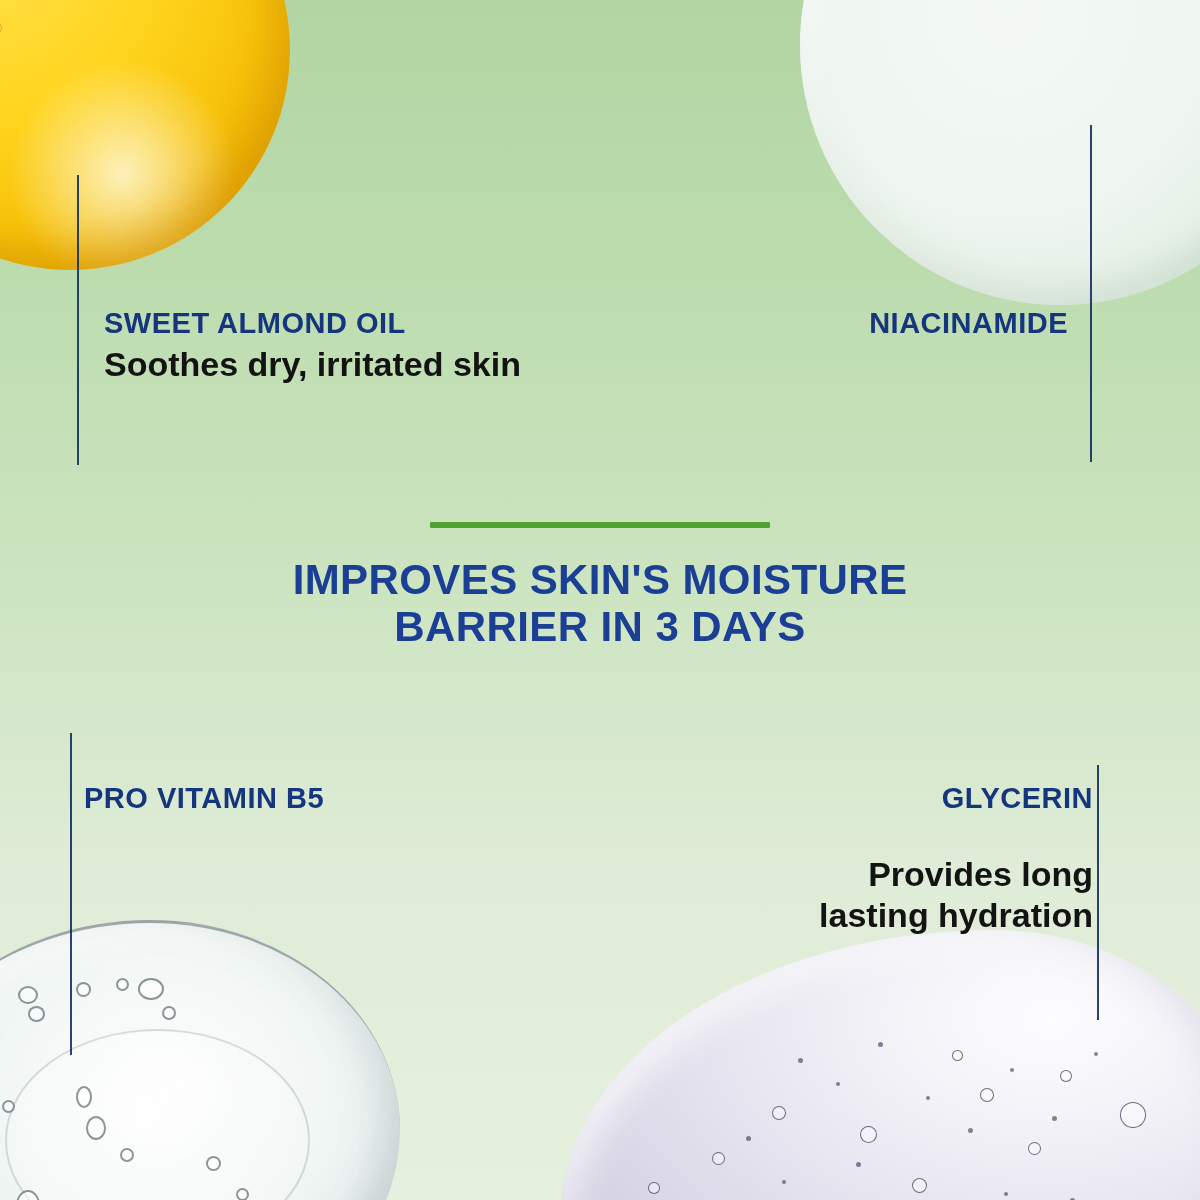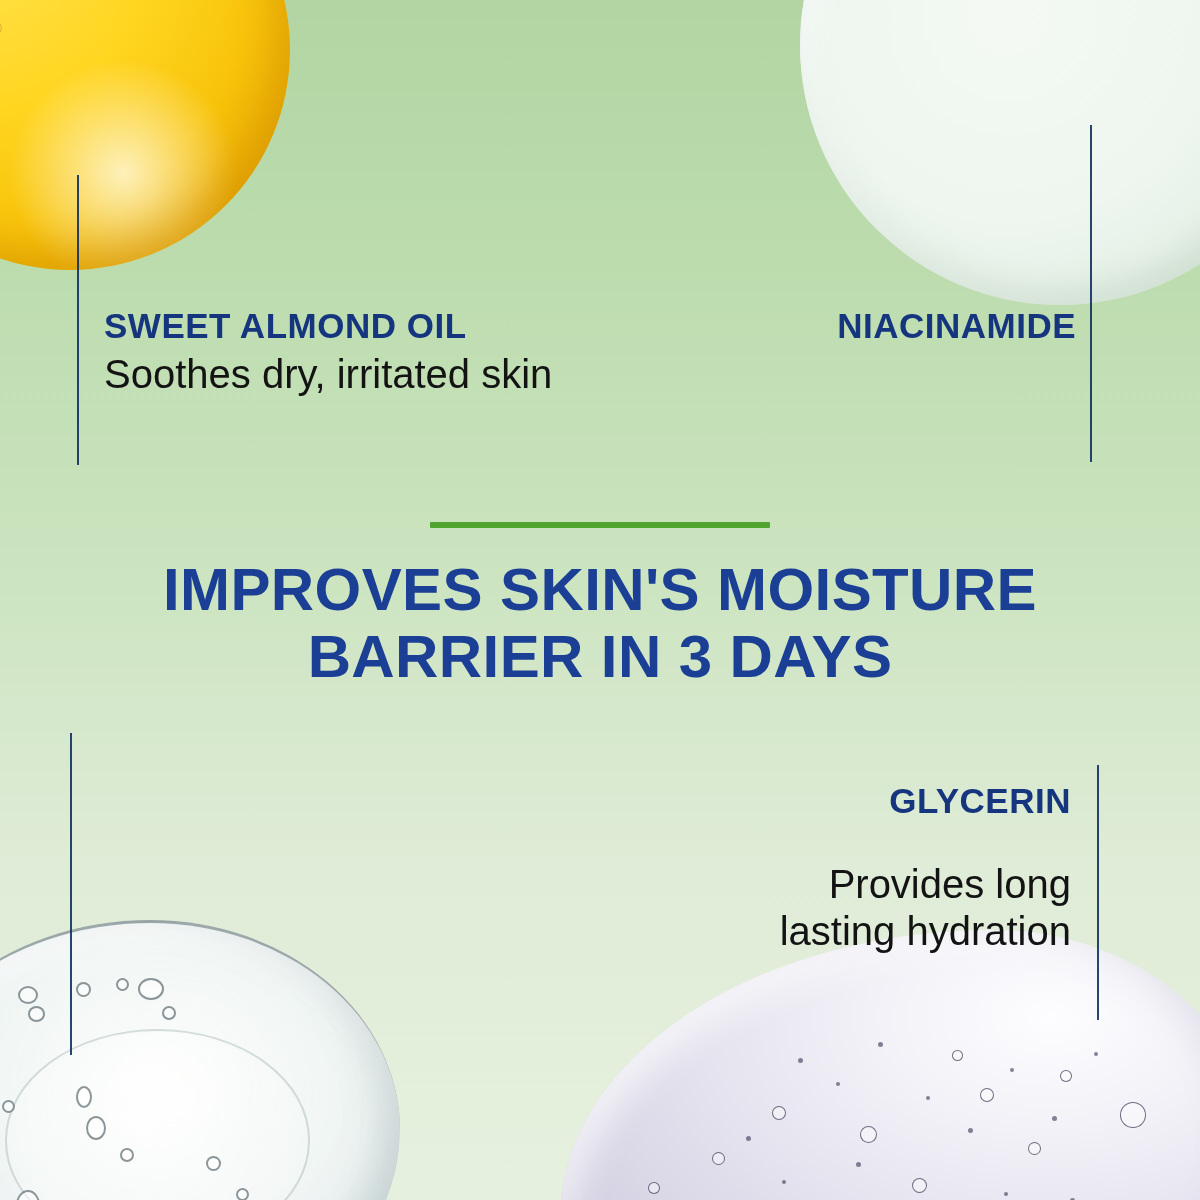--- a/index.html
+++ b/index.html
@@ -132,58 +132,58 @@
     width: 2px;
     background: #12305f;
     opacity: 0.9;
   }
 
   
   .callout { position: absolute; }
   .callout .ing-title {
     color: #16357f;
     font-weight: 700;
-    font-size: 35px;
+    font-size: 29px;
     letter-spacing: 0.5px;
     line-height: 1.05;
     margin: 0 0 6px 0;
     white-space: nowrap;
   }
   .callout .ing-desc {
     color: #131313;
-    font-size: 40px;
+    font-size: 34px;
     line-height: 1.18;
     margin: 0;
-    font-weight: 400;
+    font-weight: 700;
   }
   .callout.right { text-align: right; }
 
   #callout-sweet-almond-oil { left: 104px; top: 308px; }
-  #callout-niacinamide      { right: 124px; top: 308px; }
+  #callout-niacinamide      { right: 132px; top: 308px; }
   #callout-pro-vitamin-b5   { left: 84px;  top: 783px; }
-  #callout-glycerin         { right: 129px; top: 783px; text-align: right; }
+  #callout-glycerin         { right: 107px; top: 783px; text-align: right; }
 
   
   .headline-block {
     position: absolute;
     left: 0; right: 0;
     top: 522px;
     text-align: center;
   }
   .accent-bar {
     width: 340px;
     height: 6px;
     background: #4fa32e;
     margin: 0 auto 28px auto;
     border-radius: 1px;
   }
   .headline {
     color: #1a3f94;
     font-weight: 700;
-    font-size: 60px;
+    font-size: 42px;
     line-height: 1.12;
     letter-spacing: 0.4px;
     margin: 0;
     padding: 0 90px;
   }
 </style>
 </head>
 <body>
 
 <div class="canvas">
@@ -268,20 +268,21 @@
 
   <div class="headline-block">
     <div class="accent-bar"></div>
     <h1 class="headline">
       <span>IMPROVES SKIN'S MOISTURE</span><br>
       <span>BARRIER IN 3 DAYS</span>
     </h1>
   </div>
 
   <div class="callout" id="callout-pro-vitamin-b5">
+    <p class="ing-title">PRO VITAMIN B5</p>
   </div>
 
   <div class="callout right" id="callout-glycerin">
     <p class="ing-title">GLYCERIN</p>
     <p class="ing-desc" style="max-width:300px; margin-left:auto;margin-top:41px;">Provides long lasting hydration</p>
   </div>
 
 </div>
 
 </body></html>

